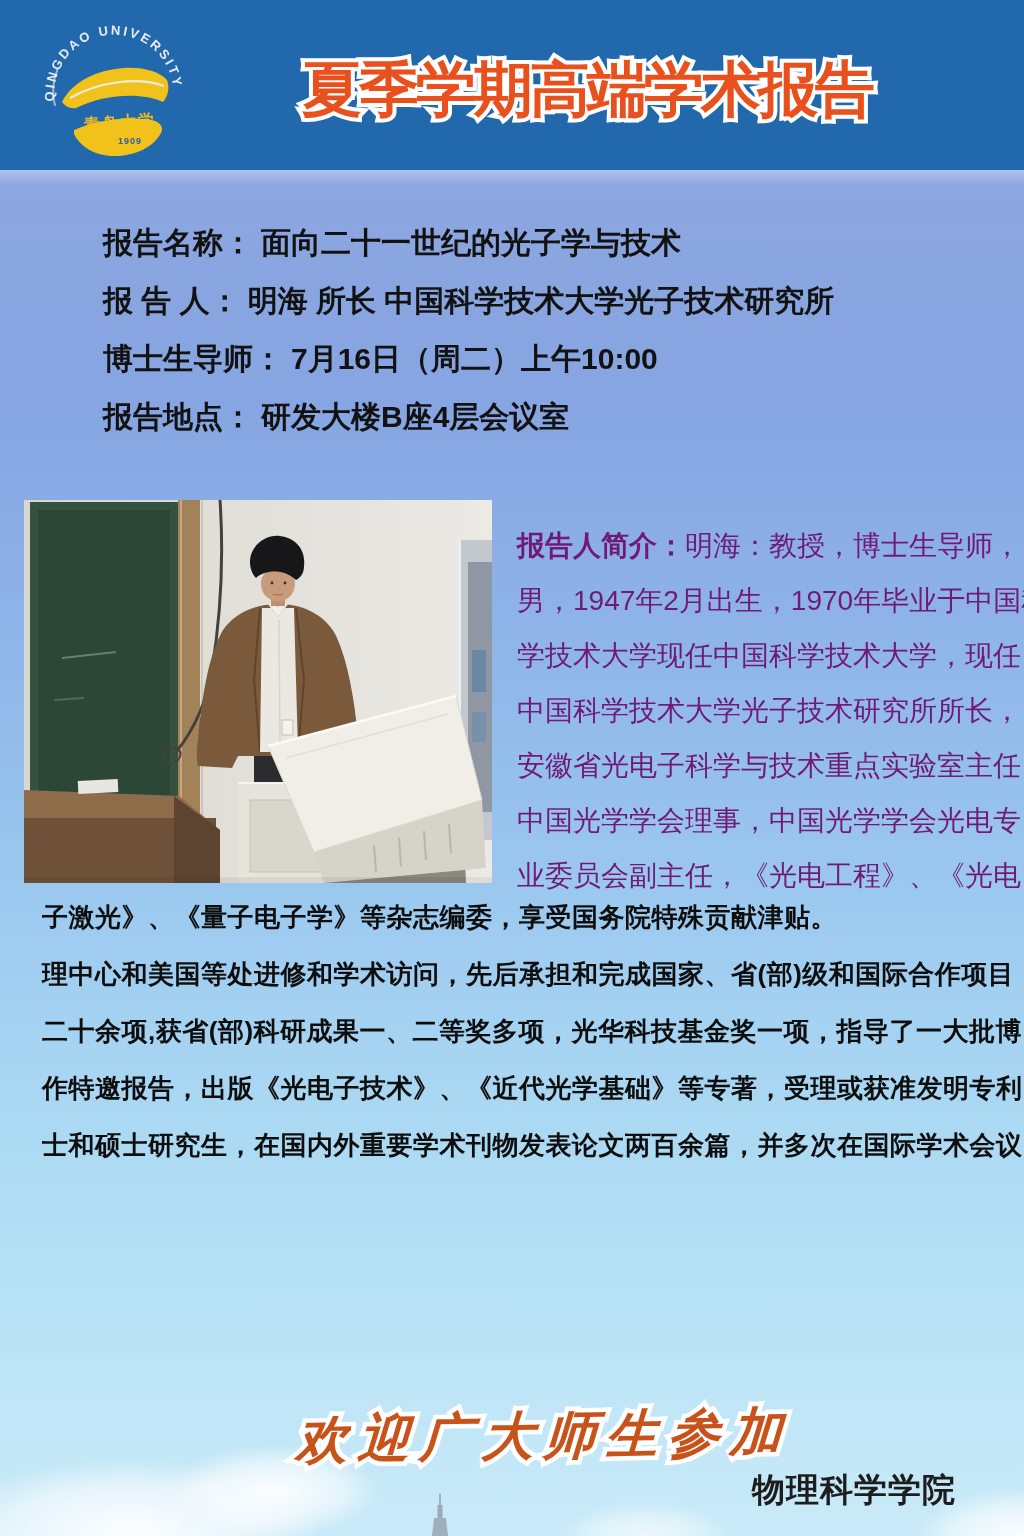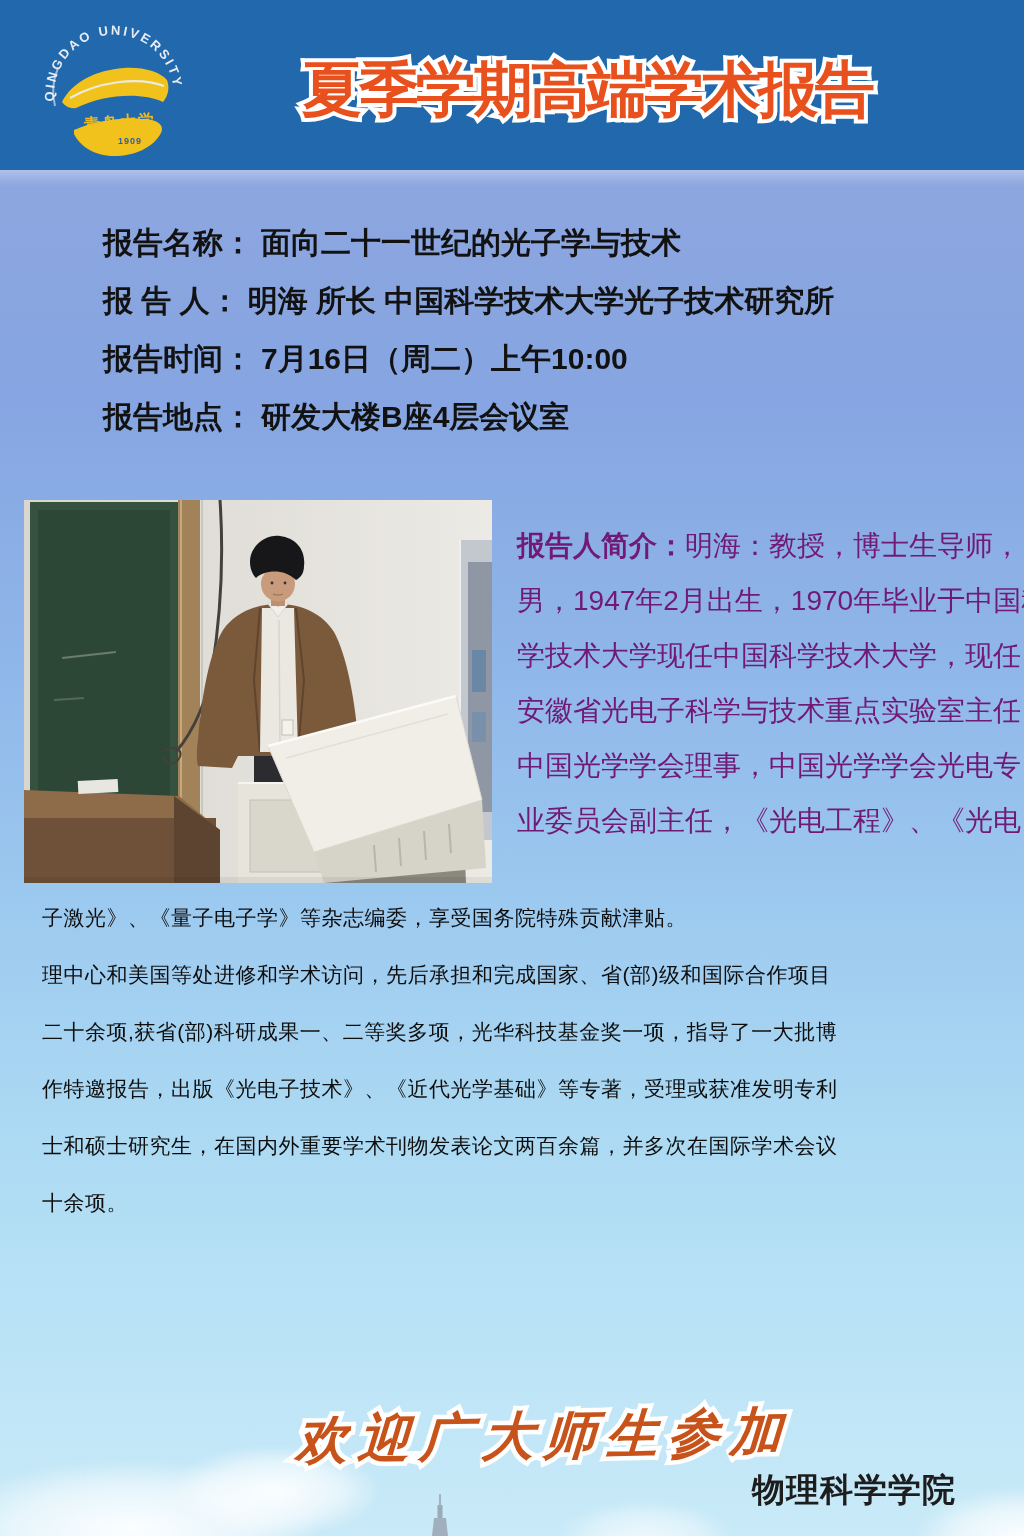--- a/index.html
+++ b/index.html
@@ -31,21 +31,21 @@
   .photo{position:absolute;left:24px;top:500px;width:468px;height:383px;}
   .photo svg{display:block;width:100%;height:100%;}
 
   
   .bio-side{position:absolute;left:517px;top:518px;width:500px;color:#701a75;}
   .bio-side .bio-line{height:55px;line-height:55px;font-size:28px;white-space:nowrap;}
   .bio-label{font-weight:bold;}
 
   
   .bio-full{position:absolute;left:42px;top:889px;width:975px;color:#0e0e0e;}
-  .bio-full .bio-line{height:57px;line-height:57px;font-size:21px;white-space:nowrap;letter-spacing:.5px;}
+  .bio-full .bio-line{height:57px;line-height:57px;font-size:26px;white-space:nowrap;letter-spacing:.5px;font-weight:bold;}
 
   
   .welcome{position:absolute;left:296px;top:1400px;width:560px;height:80px;transform:rotate(-1deg);}
   .w{position:absolute;left:0;top:0;white-space:nowrap;font-size:52px;font-weight:bold;
      font-style:italic;letter-spacing:10px;transform:skewX(-4deg);line-height:70px;}
   .w.stroke{-webkit-text-stroke:9px #ffffff;color:#C7531B;text-shadow:0 0 6px rgba(255,255,255,.9);}
   .w.fill{color:#C7531B;}
   .department{position:absolute;left:752px;top:1468px;font-size:33px;font-weight:bold;
               color:#1d1d1d;letter-spacing:1px;white-space:nowrap;font-family:Liberation Serif, serif;}
   .tower{position:absolute;left:428px;top:1494px;width:24px;height:42px;opacity:.85;}
@@ -95,21 +95,21 @@
   </header>
 
   <section class="details">
     <div class="detail-row">
       <span class="dlabel">报告名称：</span><span class="dvalue">面向二十一世纪的光子学与技术</span>
     </div>
     <div class="detail-row">
       <span class="dlabel">报 告 人：</span><span class="dvalue">明海 所长 中国科学技术大学光子技术研究所</span>
     </div>
     <div class="detail-row">
-      <span class="dlabel">报告时间：</span><span class="dvalue">7月16日（周二）上午10:00</span>
+      <span class="dlabel">博士生导师：</span><span class="dvalue">7月16日（周二）上午10:00</span>
     </div>
     <div class="detail-row">
       <span class="dlabel">报告地点：</span><span class="dvalue">研发大楼B座4层会议室</span>
     </div>
   </section>
 
   <div class="photo">
     <svg viewBox="0 0 468 383" preserveAspectRatio="none">
       <defs>
         <linearGradient id="gw" x1="0" y1="0" x2="1" y2="0">
@@ -186,32 +186,32 @@
       </g>
 
       <rect x="0" y="377" width="468" height="6" fill="#000000" opacity=".06"></rect>
     </svg>
   </div>
 
   <section class="bio-side">
     <div class="bio-line"><span class="bio-label">报告人简介：</span><span>明海：教授，博士生导师，</span></div>
     <div class="bio-line">男，1947年2月出生，1970年毕业于中国科</div>
     <div class="bio-line">学技术大学现任中国科学技术大学，现任</div>
+    <div class="bio-line">中国科学技术大学光子技术研究所所长，</div>
     <div class="bio-line">安徽省光电子科学与技术重点实验室主任，</div>
     <div class="bio-line">中国光学学会理事，中国光学学会光电专</div>
     <div class="bio-line">业委员会副主任，《光电工程》、《光电</div>
   </section>
 
   <section class="bio-full">
     <div class="bio-line">子激光》、《量子电子学》等杂志编委，享受国务院特殊贡献津贴。</div>
     <div class="bio-line">理中心和美国等处进修和学术访问，先后承担和完成国家、省(部)级和国际合作项目</div>
     <div class="bio-line">二十余项,获省(部)科研成果一、二等奖多项，光华科技基金奖一项，指导了一大批博</div>
     <div class="bio-line">作特邀报告，出版《光电子技术》、《近代光学基础》等专著，受理或获准发明专利</div>
     <div class="bio-line">士和硕士研究生，在国内外重要学术刊物发表论文两百余篇，并多次在国际学术会议</div>
-    <div class="bio-line">十余项。</div>
   </section>
 
   <div class="welcome">
     <span class="w stroke">欢迎广大师生参加</span>
     <span class="w fill">欢迎广大师生参加</span>
   </div>
   <div class="department">物理科学学院</div>
 
 </div>
 

